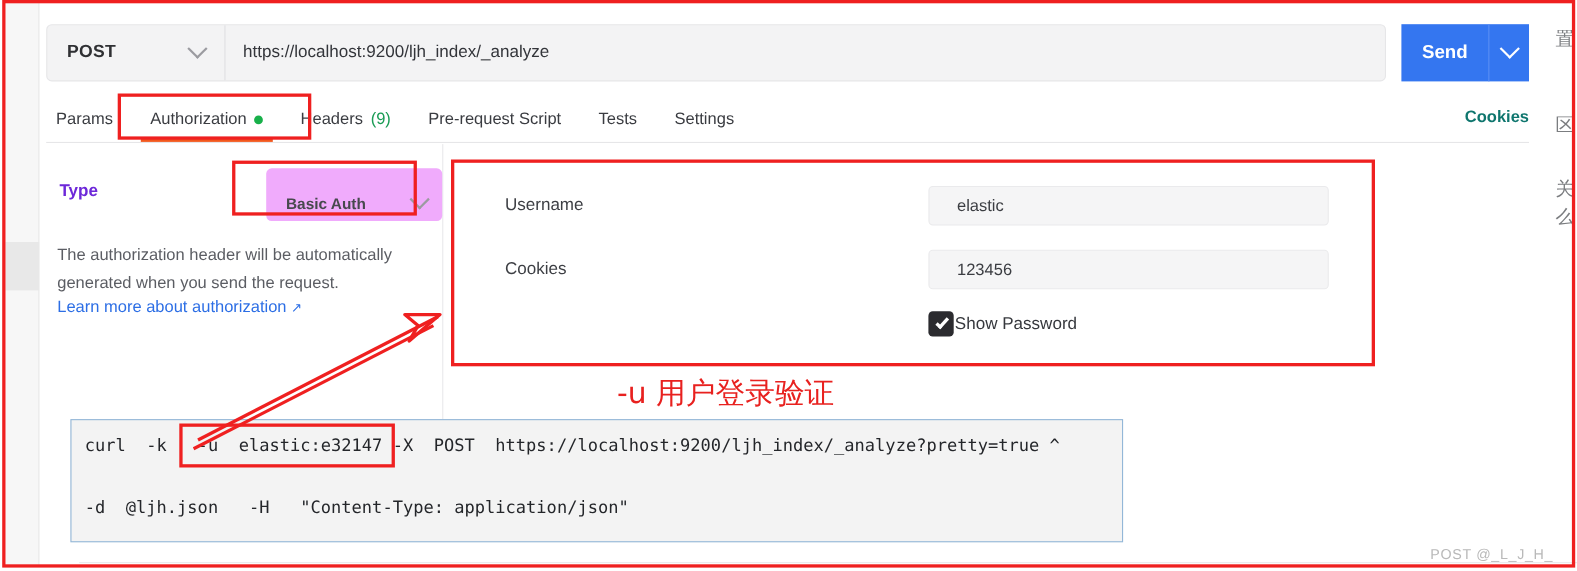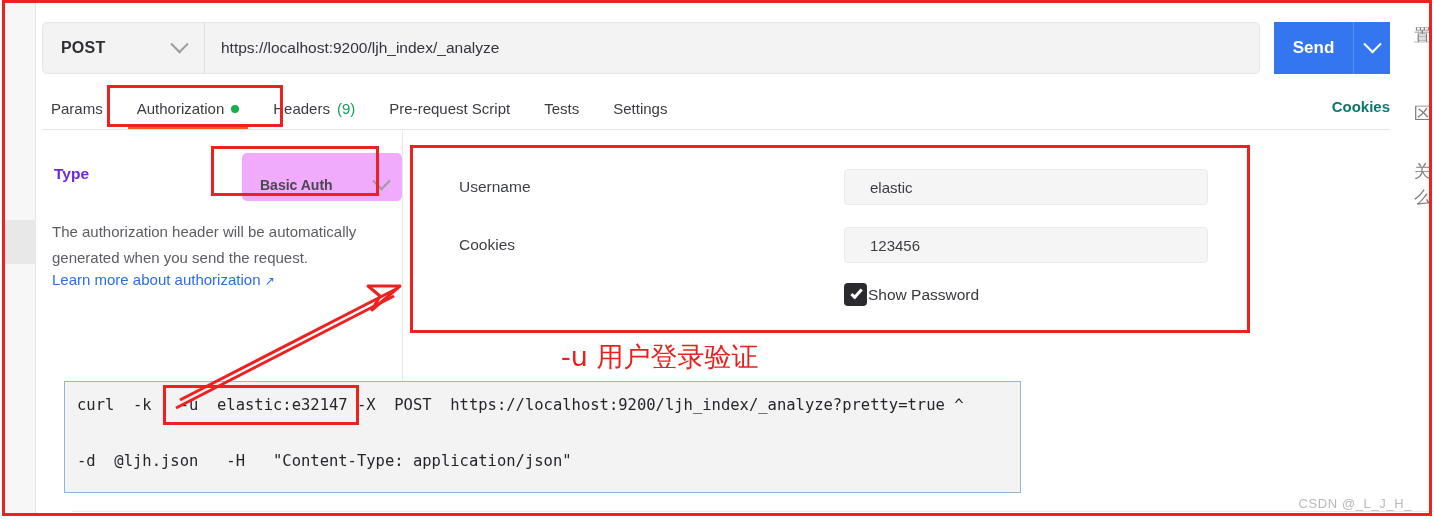--- a/index.html
+++ b/index.html
@@ -343,16 +343,16 @@
     <path d="M 400 286 L 368 286 L 380 296 L 372 310 Z" fill="none" stroke="#ef2020" stroke-width="3" stroke-linejoin="round"></path>
   </svg>
 
   <div class="clip-col">
     <div class="clip-glyph" id="clip-1">置</div>
     <div class="clip-glyph" id="clip-2">区</div>
     <div class="clip-glyph" id="clip-3">关</div>
     <div class="clip-glyph" id="clip-4">么</div>
   </div>
 
-  <div class="watermark">CSDN @_L_J_H_</div>
+  <div class="watermark">POST @_L_J_H_</div>
 
   <div class="red-frame"></div>
 </div>
 
 </body></html>

